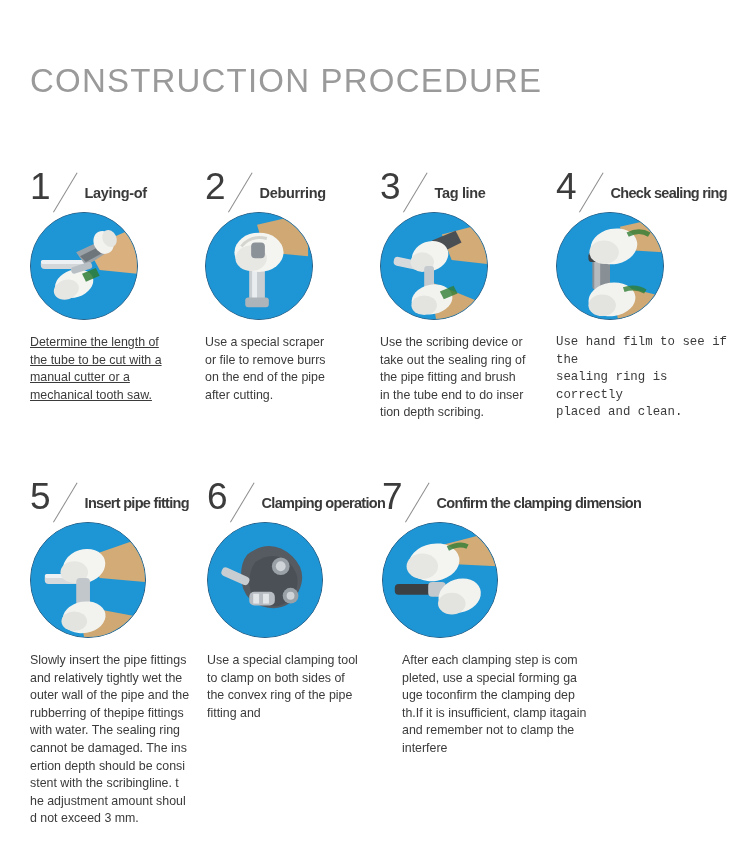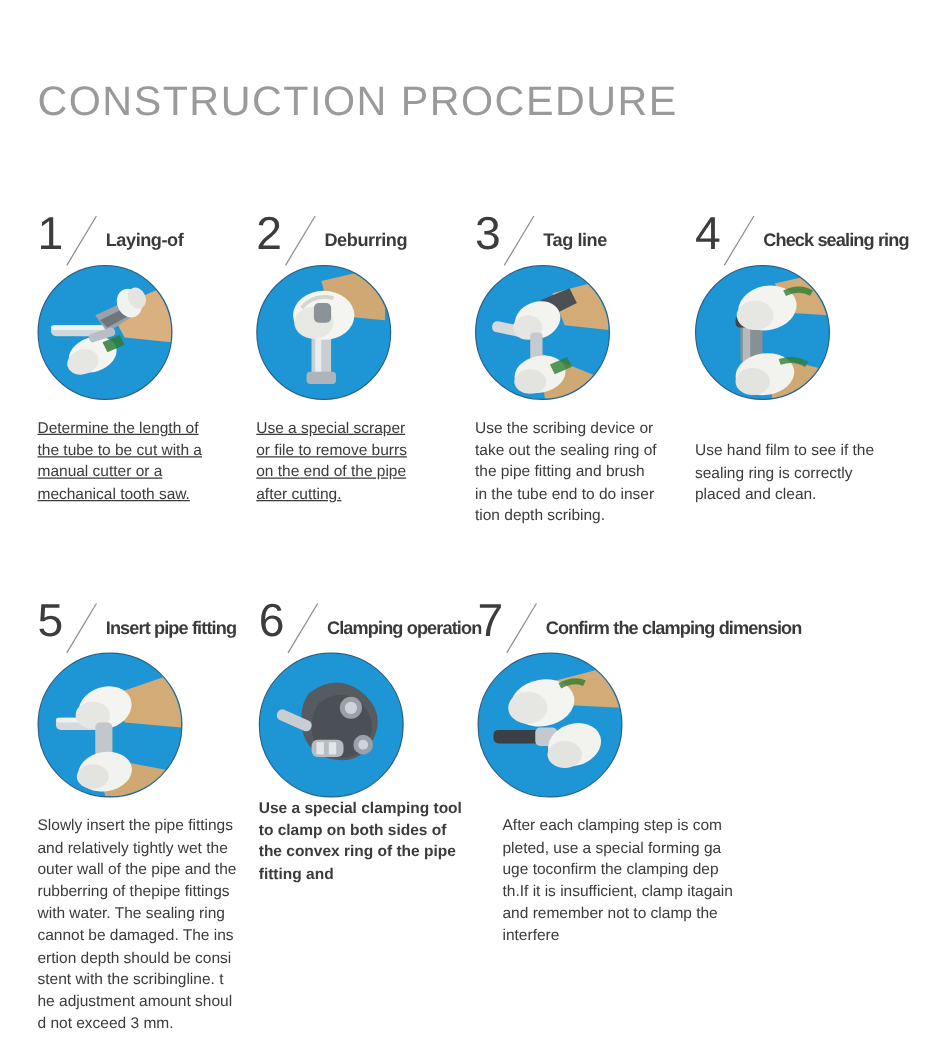--- a/index.html
+++ b/index.html
@@ -128,21 +128,21 @@
         <path d="M52 12 L104 0 L104 44 L60 40 Z" fill="#cfa873"></path>
         <rect x="44" y="46" width="16" height="46" rx="3" fill="#c9ced2"></rect>
         <rect x="47" y="46" width="5" height="46" fill="#e9edef"></rect>
         <rect x="40" y="86" width="24" height="10" rx="3" fill="#aeb5ba"></rect>
         <ellipse cx="54" cy="40" rx="25" ry="20" fill="#f4f4f1"></ellipse>
         <ellipse cx="46" cy="46" rx="16" ry="13" fill="#e7e7e3"></ellipse>
         <path d="M36 34 q10 -12 26 -8" stroke="#d5d5d0" stroke-width="3" fill="none"></path>
         <rect x="46" y="30" width="14" height="16" rx="4" fill="#8b9298"></rect>
       </svg>
     </div>
-    <div class="desc" style="margin-top:14px;text-decoration:underline;">Use a special scraper
+    <div class="desc" style="margin-top:14px;">Use a special scraper
 or file to remove burrs
 on the end of the pipe
 after cutting.</div>
   </div>
 
   <div class="step" style="left:380px; top:160px; width:185px;">
     <div class="step-head">
       <span class="step-num">3</span>
       <span class="slash"></span>
       <span class="step-label">Tag line</span>
@@ -184,21 +184,21 @@
         <rect x="38" y="44" width="6" height="34" fill="#b4babe"></rect>
         <rect x="32" y="40" width="26" height="10" rx="4" fill="#3f4449"></rect>
         <ellipse cx="58" cy="34" rx="24" ry="18" transform="rotate(-12 58 34)" fill="#f3f3f0"></ellipse>
         <ellipse cx="48" cy="40" rx="15" ry="12" fill="#e6e6e2"></ellipse>
         <path d="M72 22 q12 -6 22 0" stroke="#2f7d34" stroke-width="5" fill="none" opacity="0.8"></path>
         <ellipse cx="56" cy="88" rx="24" ry="17" transform="rotate(-8 56 88)" fill="#f2f2ef"></ellipse>
         <ellipse cx="46" cy="94" rx="14" ry="11" fill="#e3e3df"></ellipse>
         <path d="M68 78 q12 -4 22 2" stroke="#2f7d34" stroke-width="5" fill="none" opacity="0.8"></path>
       </svg>
     </div>
-    <div class="desc" style="margin-top:32px;">Use hand film to see if the
+    <div class="desc" style="margin-top:14px;font-family:Liberation Mono, monospace;">Use hand film to see if the
 sealing ring is correctly
  placed and clean.</div>
   </div>
 
   <div class="step" style="left:30px; top:470px; width:185px;">
     <div class="step-head">
       <span class="step-num">5</span>
       <span class="slash"></span>
       <span class="step-label tight">Insert pipe fitting</span>
     </div>
@@ -242,21 +242,21 @@
         <circle cx="74" cy="44" r="9" fill="#9aa1a7"></circle>
         <circle cx="74" cy="44" r="5" fill="#cfd4d8"></circle>
         <circle cx="84" cy="74" r="8" fill="#9aa1a7"></circle>
         <circle cx="84" cy="74" r="4" fill="#cfd4d8"></circle>
         <rect x="16" y="44" width="30" height="9" rx="4" transform="rotate(24 16 44)" fill="#c8cdd1"></rect>
         <rect x="42" y="70" width="26" height="14" rx="5" fill="#b6bcc1"></rect>
         <rect x="46" y="72" width="6" height="10" fill="#e2e6e9"></rect>
         <rect x="56" y="72" width="6" height="10" fill="#e2e6e9"></rect>
       </svg>
     </div>
-    <div class="desc" style="font-weight:bold;">Use a special clamping tool
+    <div class="desc" style="margin-top:14px;">Use a special clamping tool
 to clamp on both sides of
 the convex ring of the pipe
 fitting and</div>
   </div>
 
   <div class="step" style="left:382px; top:470px; width:210px;">
     <div class="step-head">
       <span class="step-num">7</span>
       <span class="slash"></span>
       <span class="step-label tight">Confirm the clamping dimension</span>

